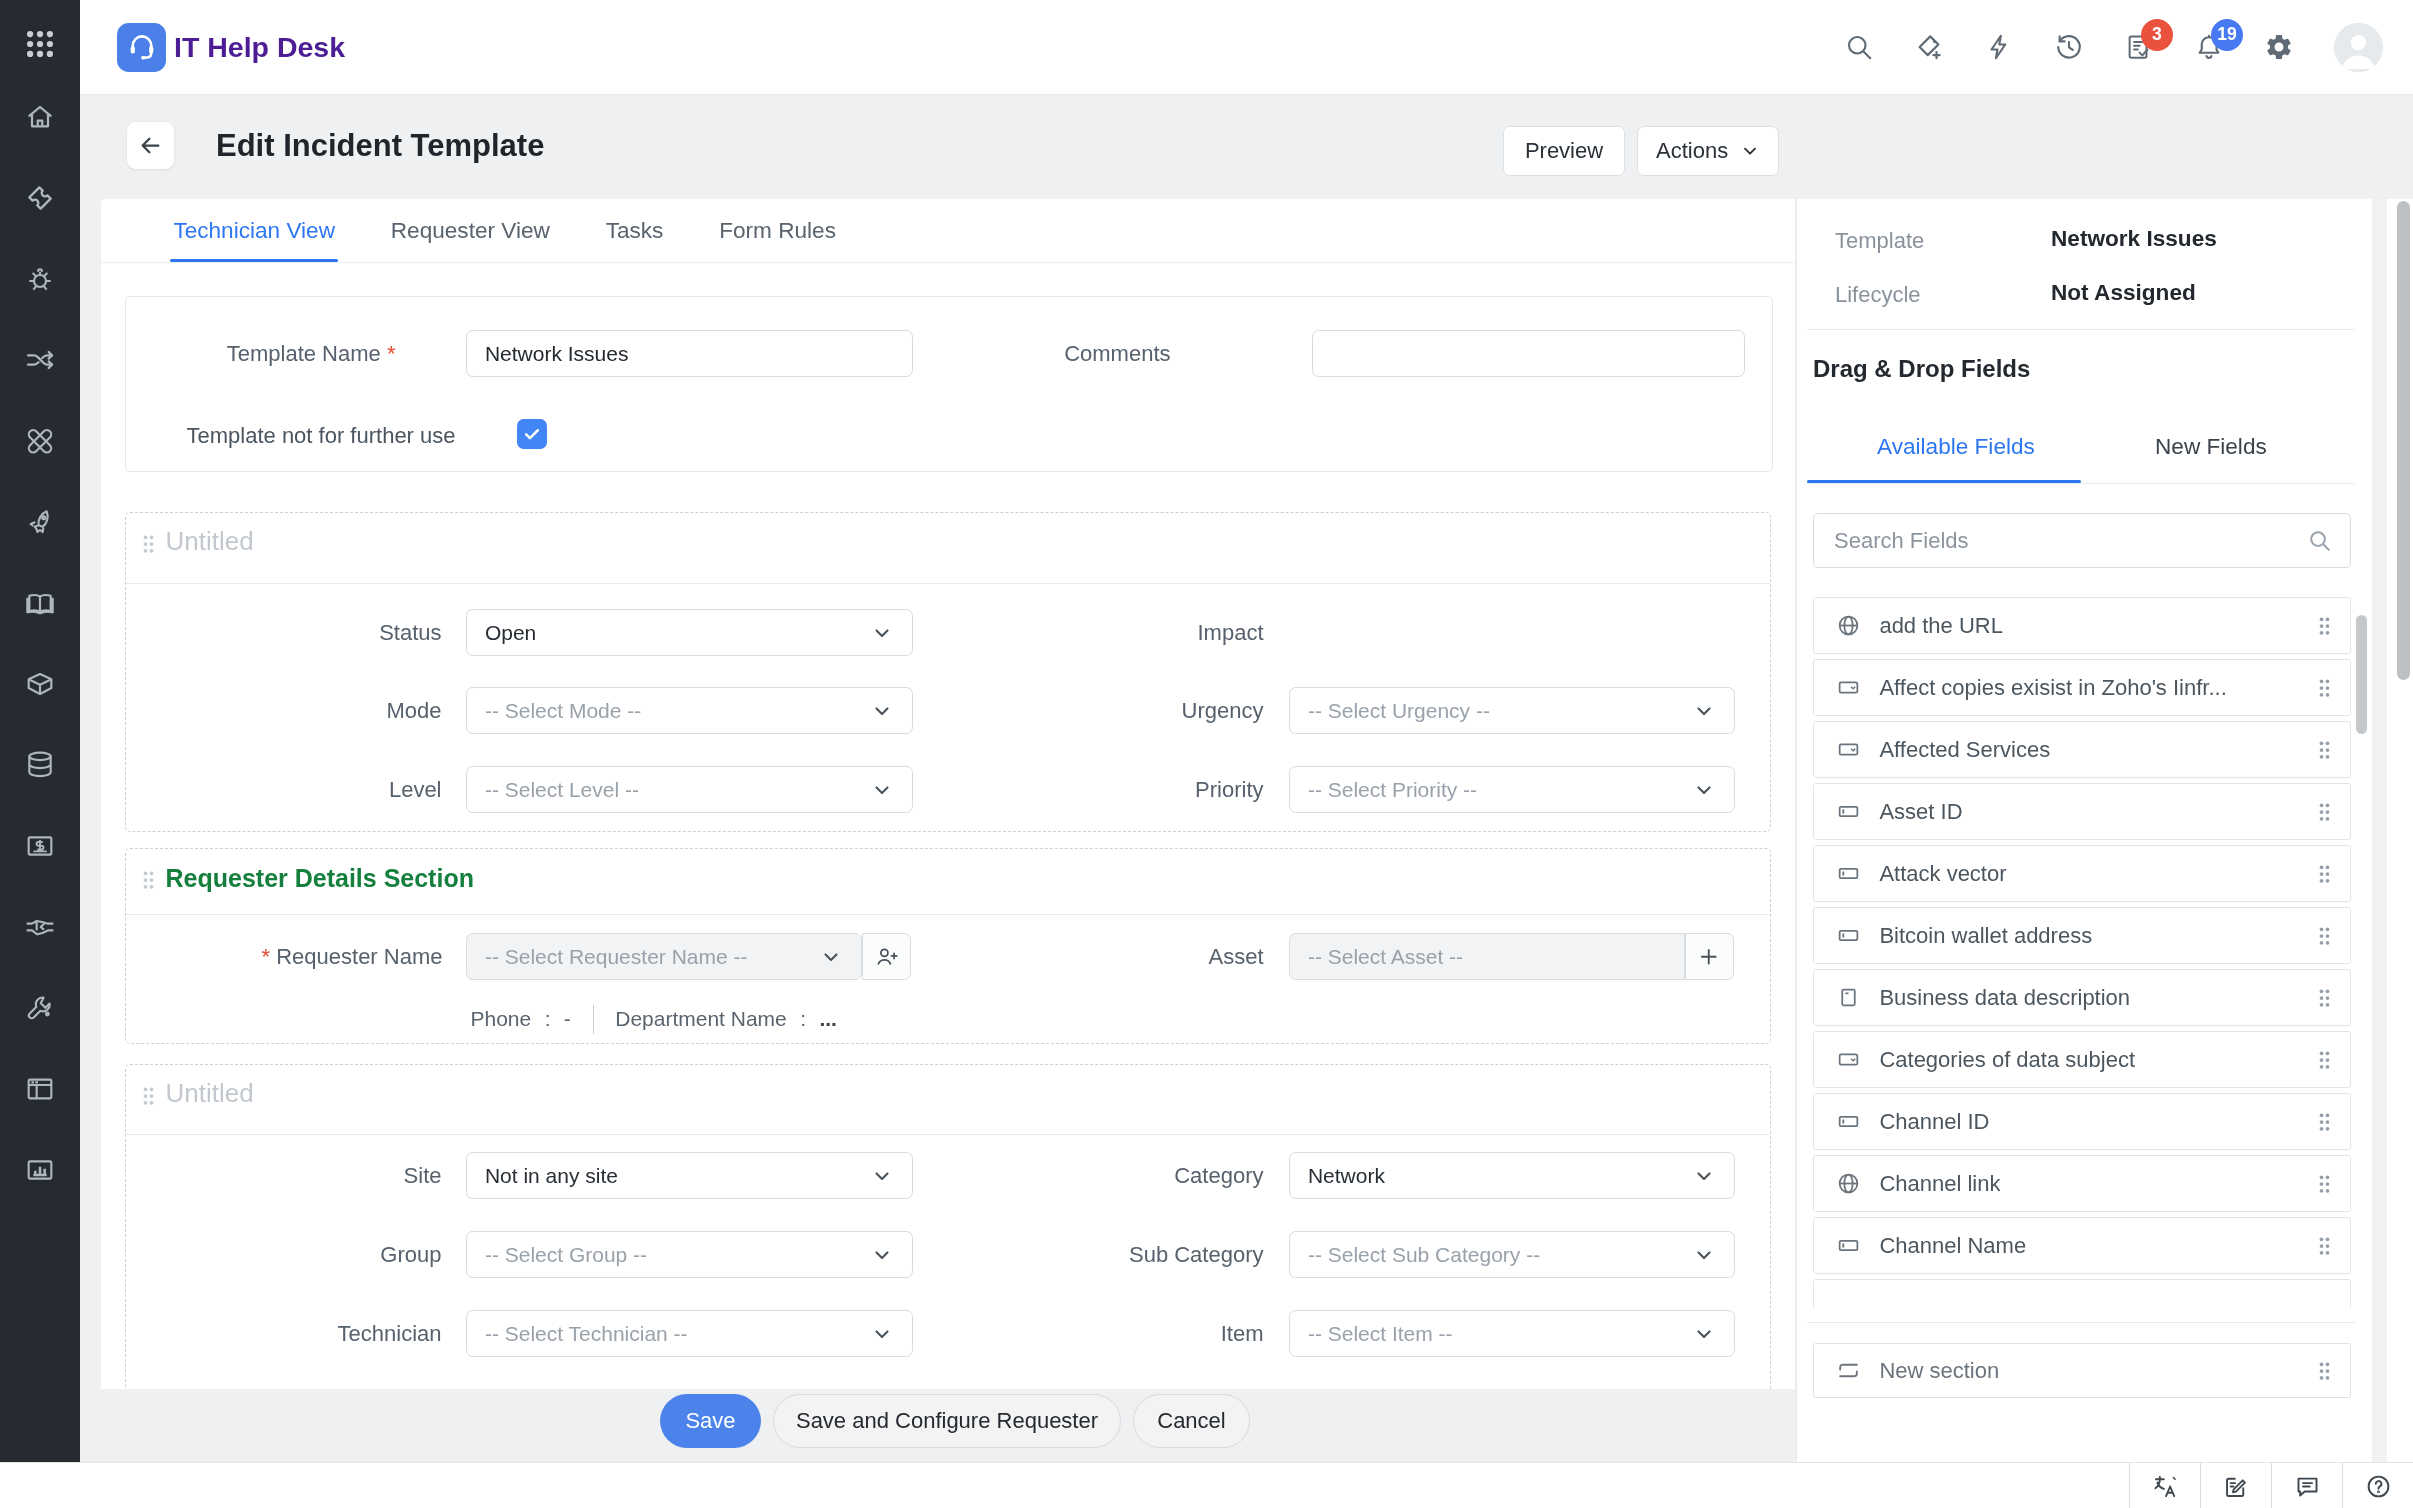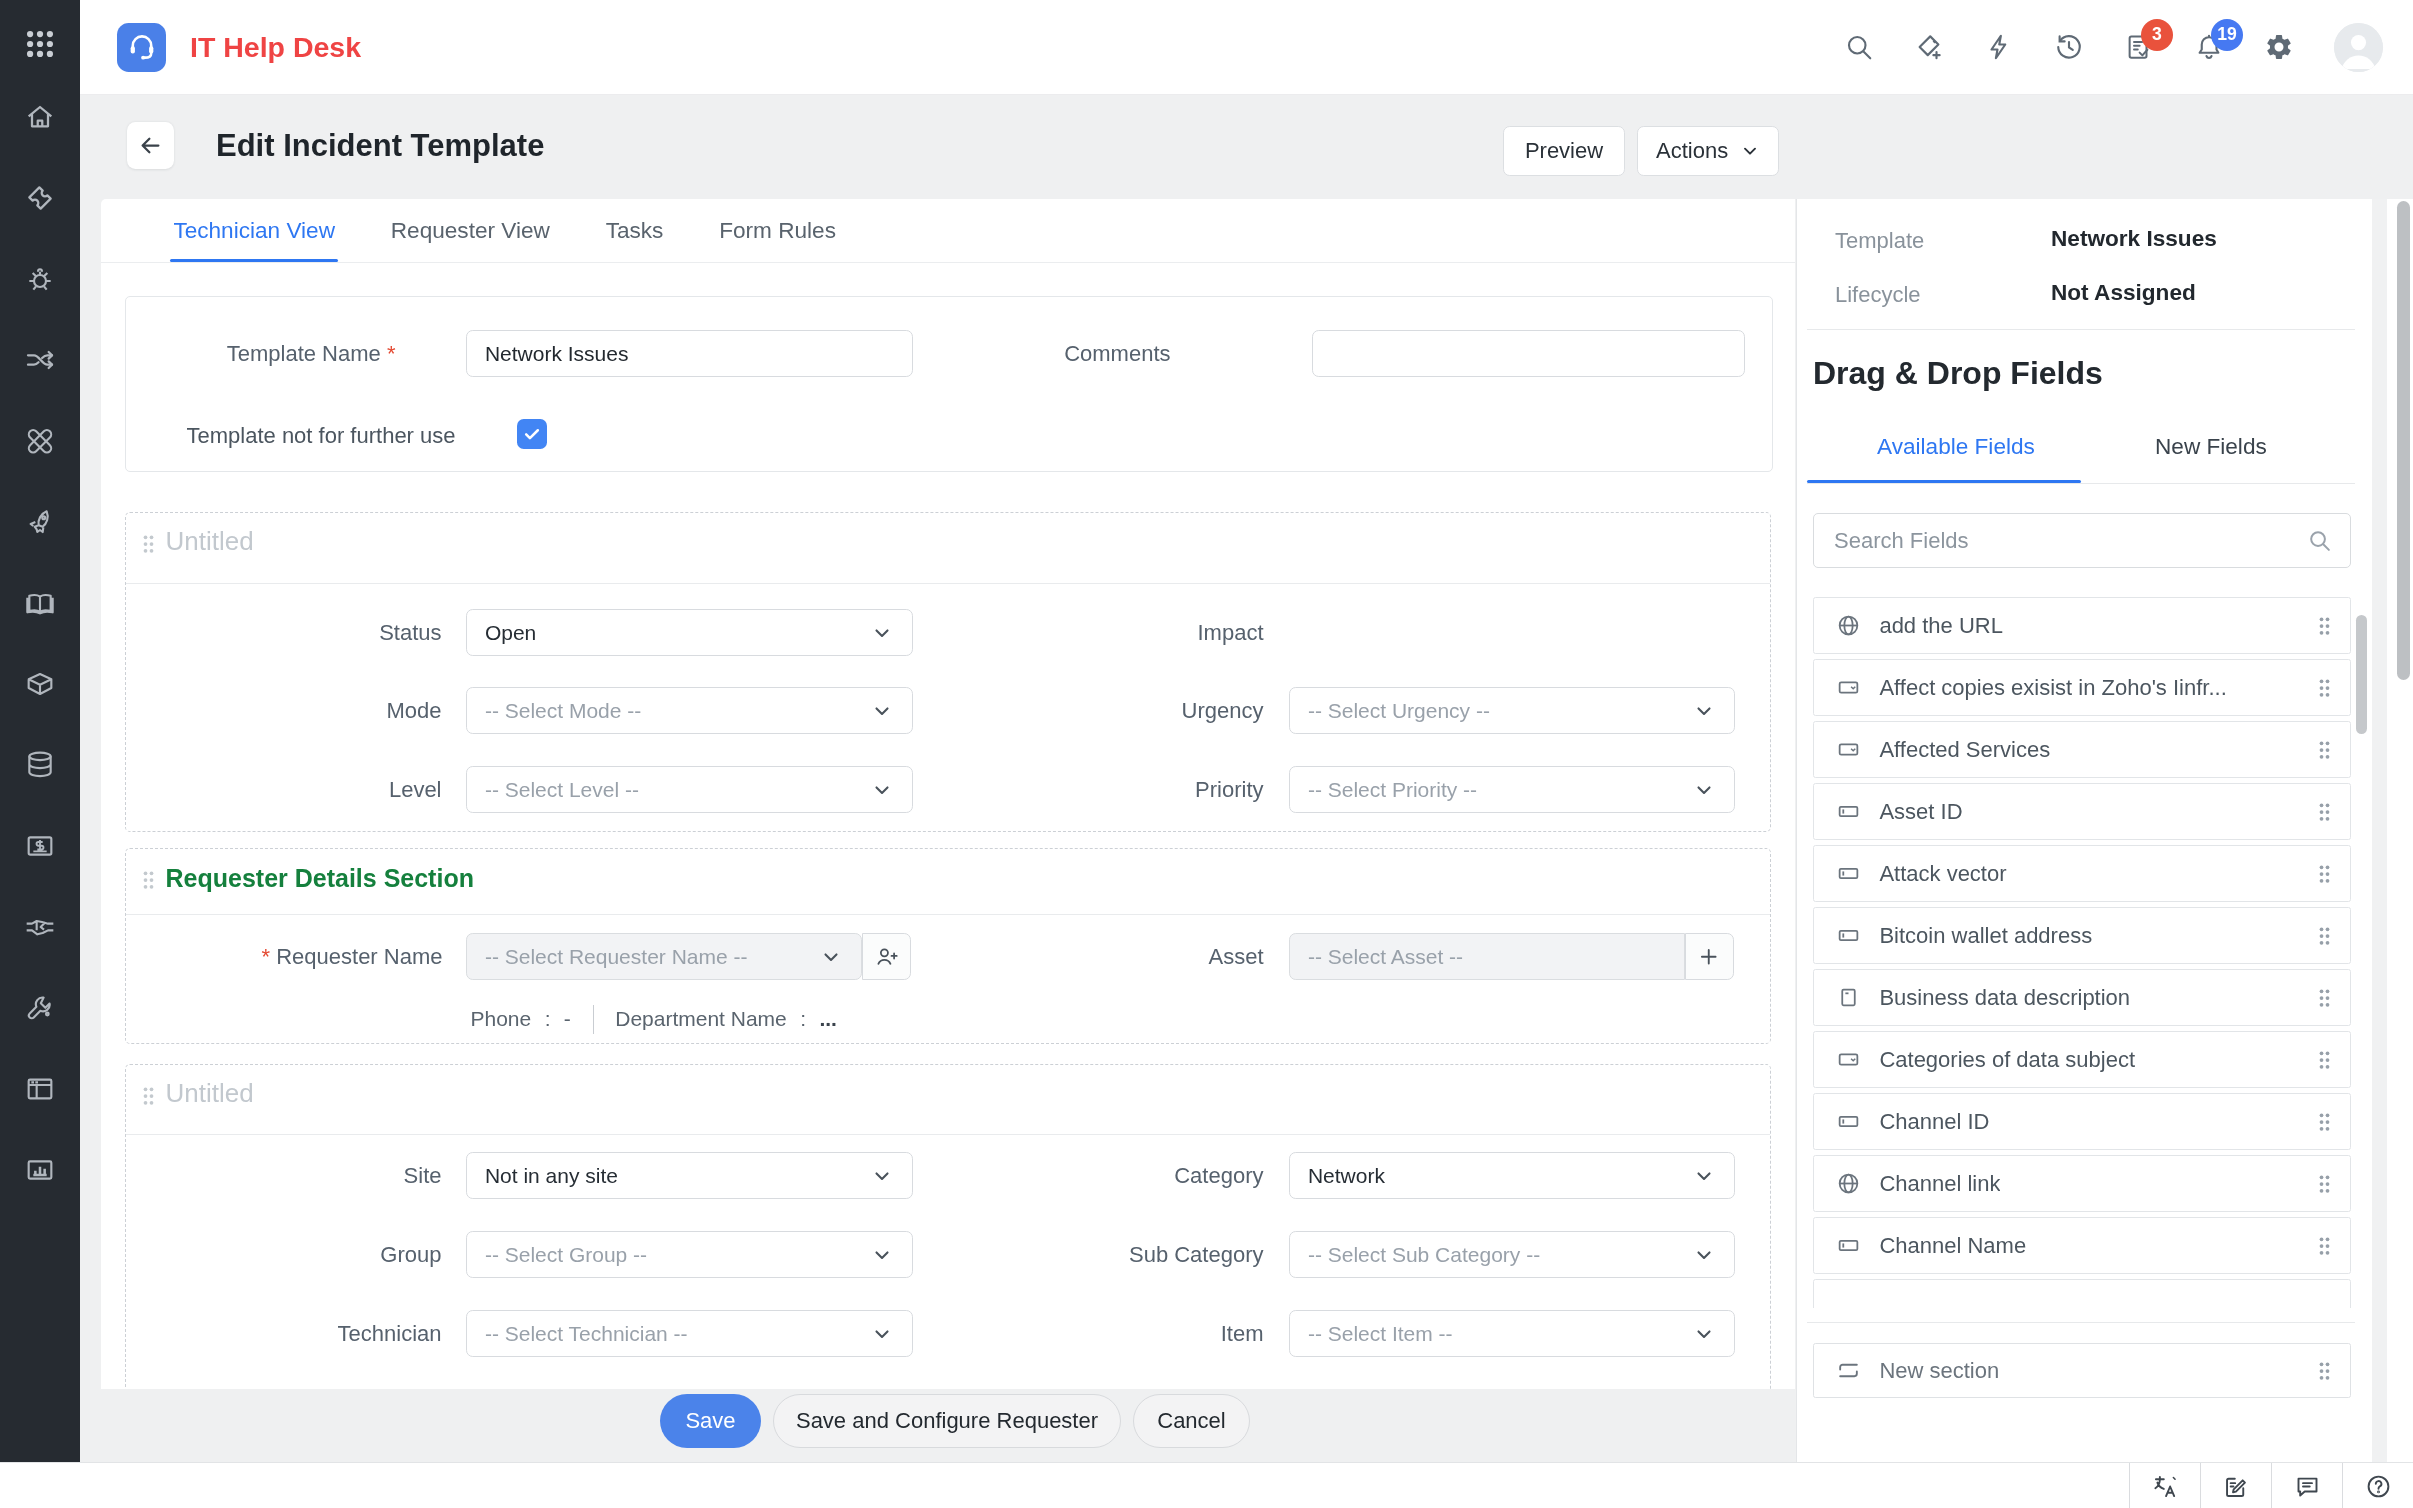--- a/index.html
+++ b/index.html
@@ -15,21 +15,21 @@
              display:flex; flex-direction:column; align-items:center; }
   .waffle { margin-top:27px; }
   .side-ic { width:32px; height:32px; margin-top:49px; color:#b0b6bd; cursor:pointer; }
   .side-ic svg { width:32px; height:32px; }
 
   
   .topbar { position:absolute; left:80px; top:0; width:2333px; height:94px; background:#fff;
             border-bottom:0.8px solid #ececee; display:flex; align-items:center; }
   .logo { width:49px; height:49px; border-radius:11.7px; background:#4a80e8; margin-left:37px;
           display:flex; align-items:center; justify-content:center; }
-  .app-title { margin-left:24px; font-size:28.5px; font-weight:700; color:#ef4444; }
+  .app-title { margin-left:8px; font-size:28.5px; font-weight:700; color:#4c1d95; }
   .tb-right { margin-left:auto; display:flex; align-items:center; gap:40px; margin-right:30px; }
   .tb-ic { width:30px; height:30px; color:#5f6a75; position:relative; cursor:pointer; }
   .tb-ic svg { width:30px; height:30px; }
   .badge { position:absolute; top:-13.4px; left:17px; min-width:32px; height:32px; border-radius:17px;
            color:#fff; font-size:17.6px; font-weight:700; display:flex; align-items:center; justify-content:center;
            padding:0 5px; box-sizing:border-box; }
   .badge.red { background:#e9523c; }
   .badge.blue { background:#4679f2; }
   .avatar { width:49px; height:49px; border-radius:50%; background:#e7eaed; overflow:hidden; cursor:pointer; }
 
@@ -75,21 +75,21 @@
   
   .pill { position:absolute; height:54px; border-radius:28px; display:flex; align-items:center; justify-content:center;
           font-size:22px; cursor:pointer; box-sizing:border-box; }
   .pill.primary { background:#4b83ea; color:#fff; }
   .pill.ghost { background:#f3f3f4; border:0.8px solid #d8dadd; color:#23292f; }
 
   
   .rpanel { left:1796px; top:199px; width:618px; height:1263px; background:#fff; border-left:1.7px solid #e4e6e8; box-sizing:border-box; }
   .plab { position:absolute; font-size:22px; color:#89929b; }
   .pval { position:absolute; font-size:22.6px; font-weight:700; color:#22282e; }
-  .pheading { position:absolute; font-size:32px; font-weight:700; color:#23292f; }
+  .pheading { position:absolute; font-size:24px; font-weight:700; color:#23292f; }
   .ptab { position:absolute; font-size:22.6px; cursor:pointer; }
   .hline { position:absolute; height:0.8px; background:#e7e9eb; }
   .blueline { position:absolute; height:3.4px; background:#2e77f2; border-radius:1.7px; }
   .searchbox { position:absolute; left:1813px; top:513px; width:538px; height:55px; border:1.7px solid #d9dcdf; border-radius:5px;
                box-sizing:border-box; display:flex; align-items:center; background:#fff; }
   .searchbox input { flex:1; border:none; outline:none; font-size:22px; color:#737373; padding:0 20px;
                      font-family:"Liberation Sans",sans-serif; background:transparent; }
   .searchbox input::placeholder { color:#8c959e; }
   .searchbox .sic { margin-right:18.4px; color:#9aa2ab; }
 

